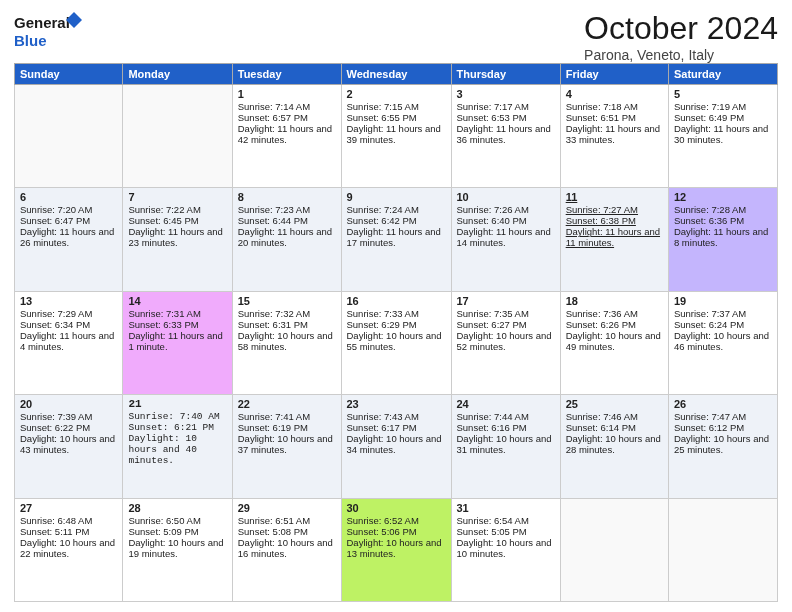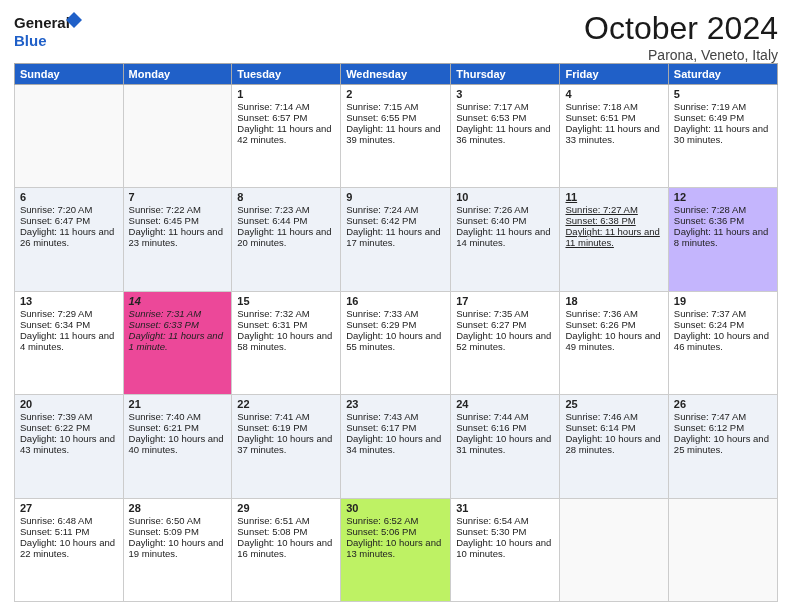--- a/index.html
+++ b/index.html
@@ -21,21 +21,21 @@
       display: flex;
       justify-content: space-between;
       align-items: flex-start;
     }
     .logo {
       display: flex;
       align-items: center;
       gap: 0;
     }
     .title-block {
-      text-align: right;
+      text-align: left;
     }
     .month-title {
       font-size: 32px;
       font-weight: normal;
       color: #1a1a1a;
     }
     .location-title {
       font-size: 14px;
       color: #444;
     }
@@ -188,21 +188,21 @@
           <span>Daylight: 11 hours and 8 minutes.</span>
         </td>
         </tr>
         <tr>
           <td style="background: rgb(255, 255, 255);">
           <span class="day-num">13</span>
           <span>Sunrise: 7:29 AM</span><br>
           <span>Sunset: 6:34 PM</span><br>
           <span>Daylight: 11 hours and 4 minutes.</span>
         </td>
-          <td style="background: #ec4899; font-style: italic;">
+          <td style="background: #f0abfc;">
           <span class="day-num">14</span>
           <span>Sunrise: 7:31 AM</span><br>
           <span>Sunset: 6:33 PM</span><br>
           <span>Daylight: 11 hours and 1 minute.</span>
         </td>
           <td style="background: rgb(255, 255, 255);">
           <span class="day-num">15</span>
           <span>Sunrise: 7:32 AM</span><br>
           <span>Sunset: 6:31 PM</span><br>
           <span>Daylight: 10 hours and 58 minutes.</span>
@@ -232,21 +232,21 @@
           <span>Daylight: 10 hours and 46 minutes.</span>
         </td>
         </tr>
         <tr>
           <td style="background: rgb(238, 242, 248);">
           <span class="day-num">20</span>
           <span>Sunrise: 7:39 AM</span><br>
           <span>Sunset: 6:22 PM</span><br>
           <span>Daylight: 10 hours and 43 minutes.</span>
         </td>
-          <td style="background: rgb(238, 242, 248);">
+          <td style="background: rgb(238, 242, 248); font-family: Liberation Mono, monospace;">
           <span class="day-num">21</span>
           <span>Sunrise: 7:40 AM</span><br>
           <span>Sunset: 6:21 PM</span><br>
           <span>Daylight: 10 hours and 40 minutes.</span>
         </td>
           <td style="background: rgb(238, 242, 248);">
           <span class="day-num">22</span>
           <span>Sunrise: 7:41 AM</span><br>
           <span>Sunset: 6:19 PM</span><br>
           <span>Daylight: 10 hours and 37 minutes.</span>
@@ -297,21 +297,21 @@
         </td>
           <td style="background: #bef264;">
           <span class="day-num">30</span>
           <span>Sunrise: 6:52 AM</span><br>
           <span>Sunset: 5:06 PM</span><br>
           <span>Daylight: 10 hours and 13 minutes.</span>
         </td>
           <td style="background: rgb(255, 255, 255);">
           <span class="day-num">31</span>
           <span>Sunrise: 6:54 AM</span><br>
-          <span>Sunset: 5:30 PM</span><br>
+          <span>Sunset: 5:05 PM</span><br>
           <span>Daylight: 10 hours and 10 minutes.</span>
         </td>
           <td class="empty" style="background: rgb(249, 249, 249);"></td>
           <td class="empty" style="background: rgb(249, 249, 249);"></td>
         </tr>
       </tbody>
   </table>
 </div>
 
 </body></html>

